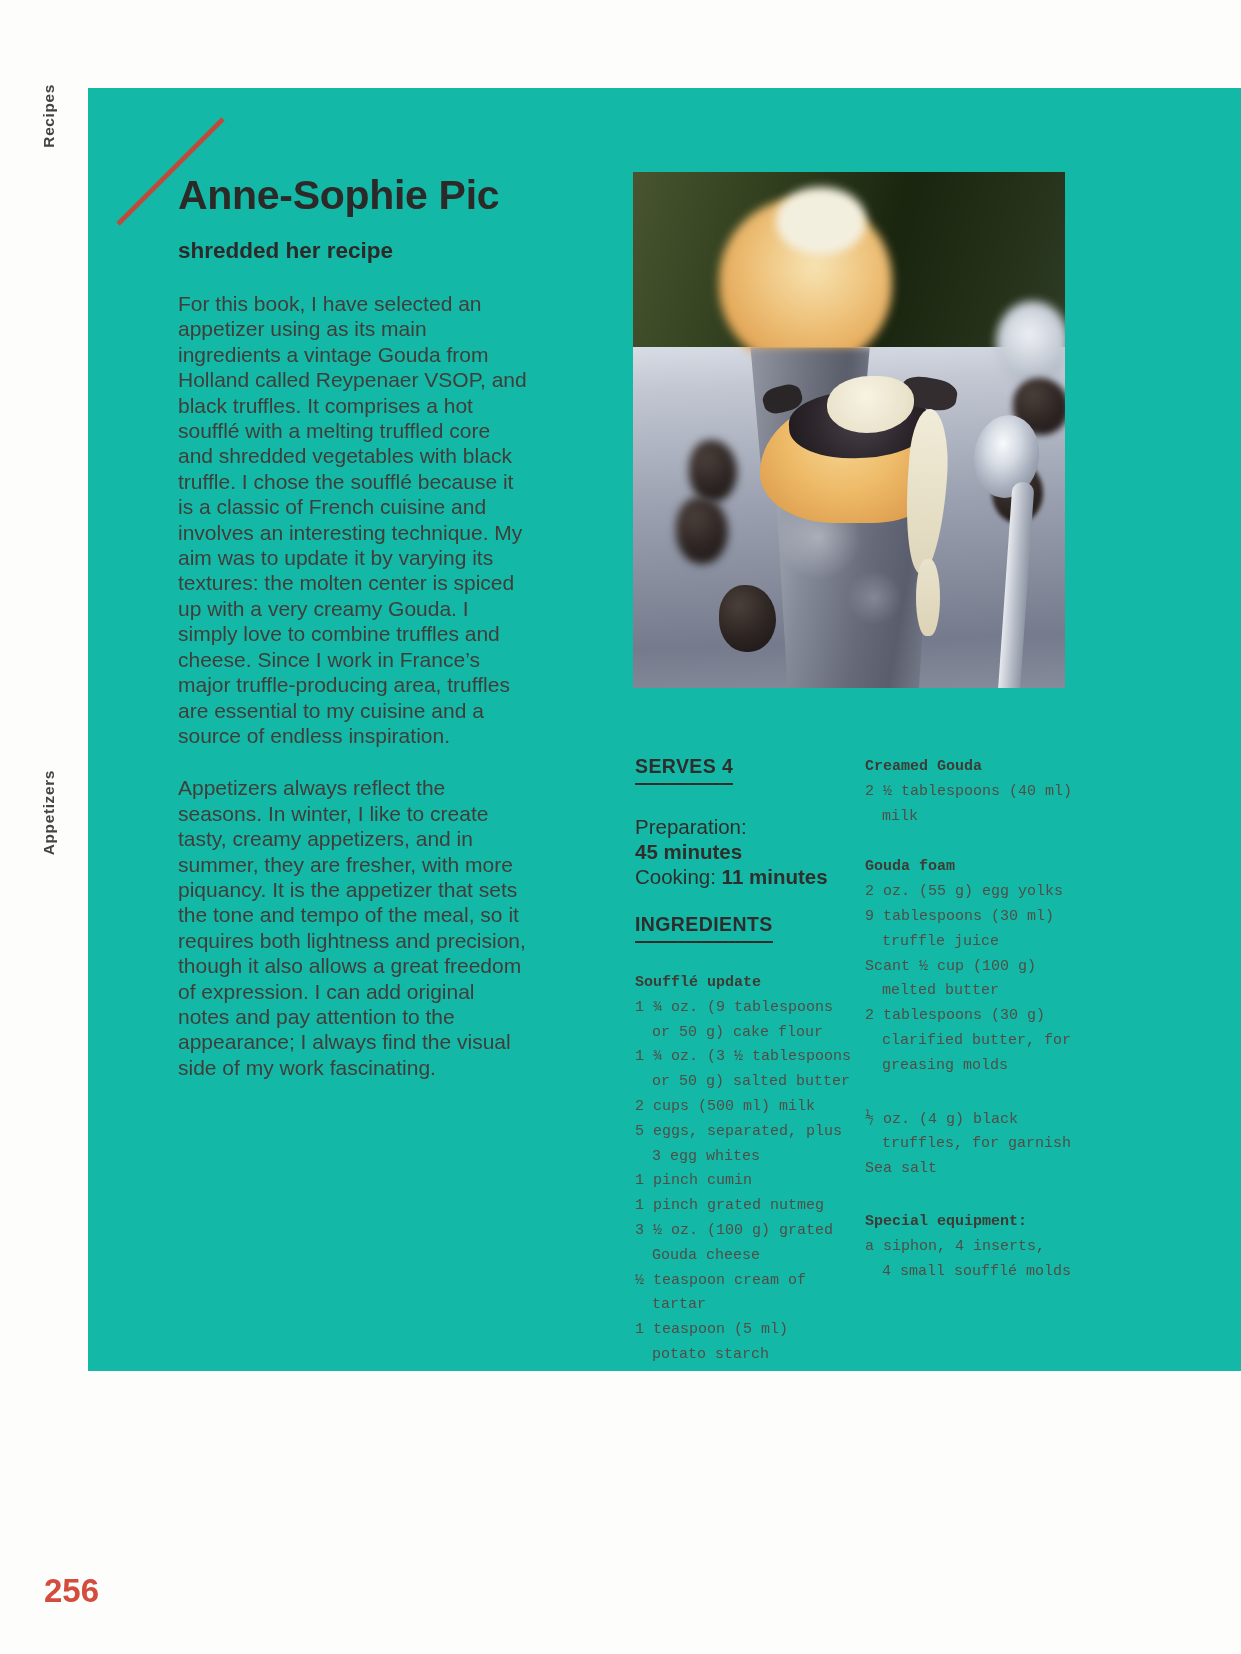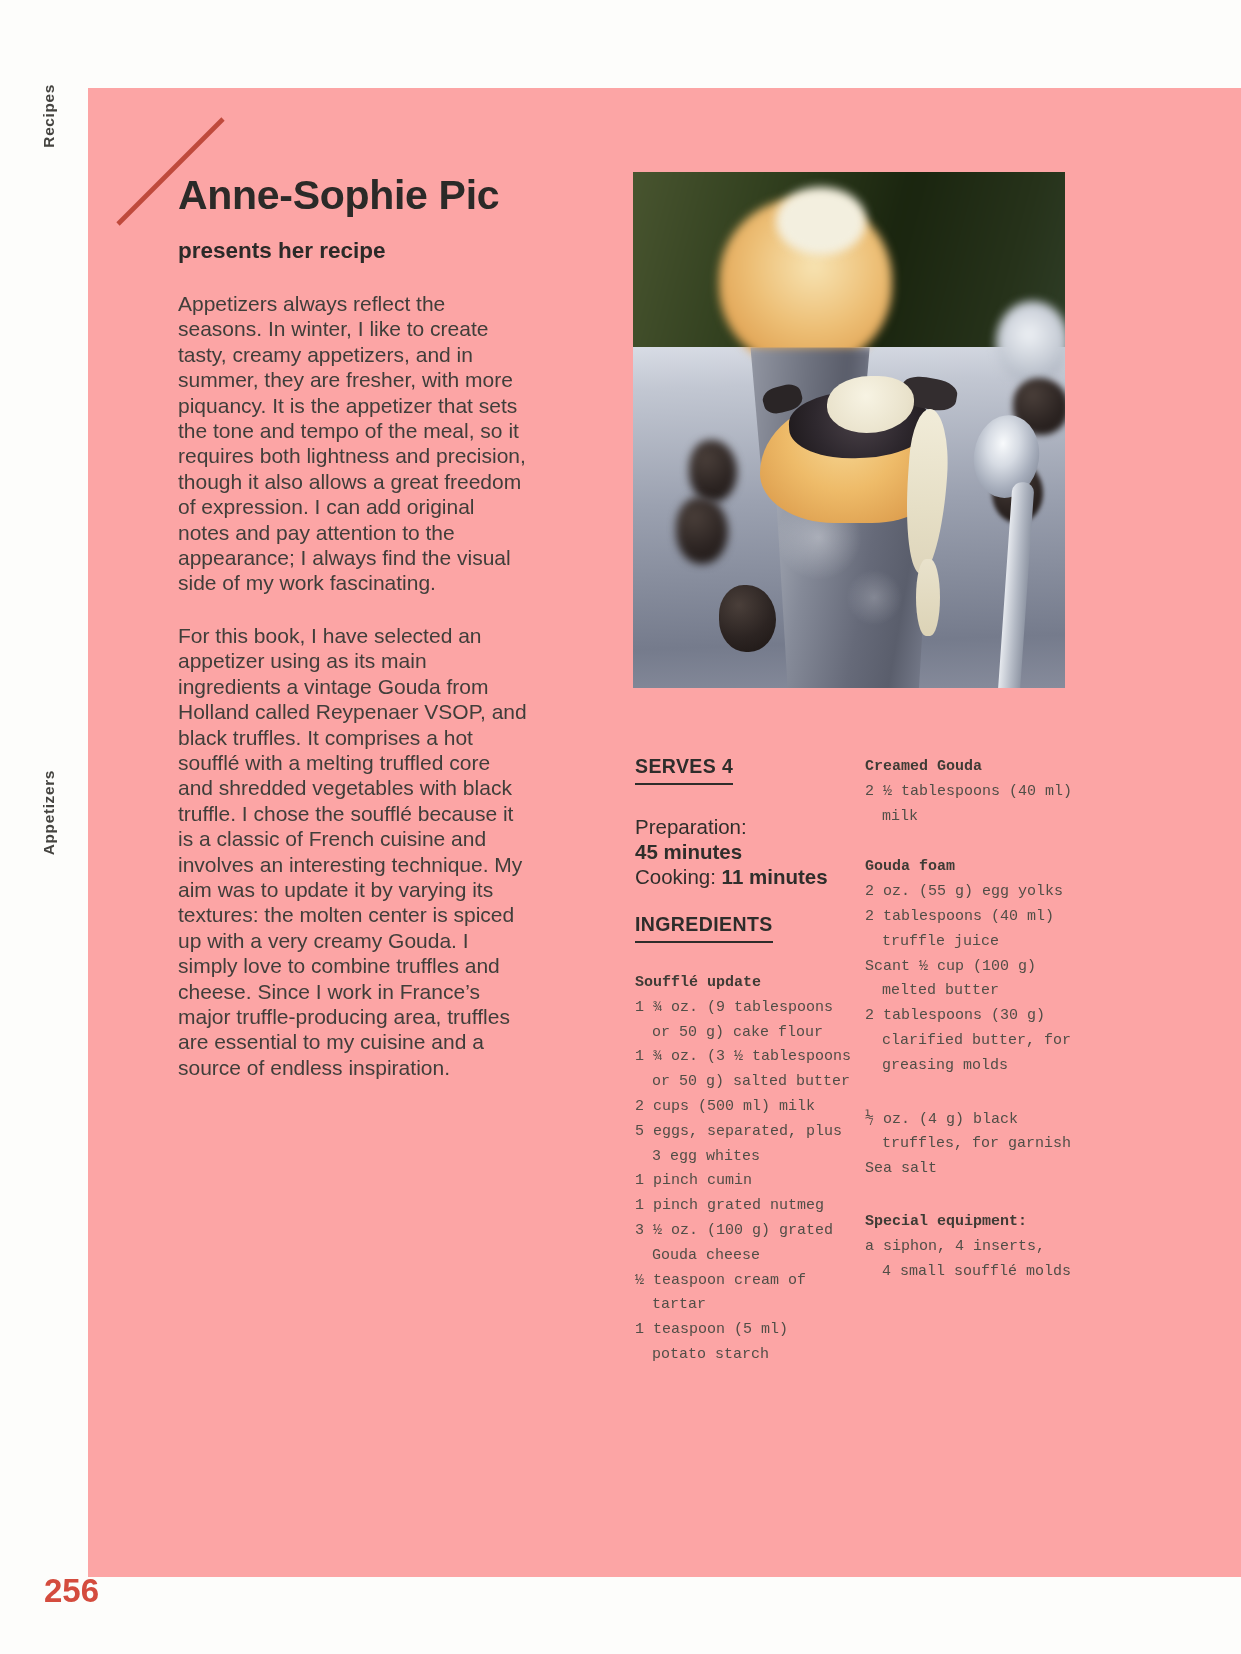--- a/index.html
+++ b/index.html
@@ -1,18 +1,18 @@
 <!DOCTYPE html>
 <html><head>
 <meta charset="utf-8">
 <style>
   html,body{margin:0;padding:0;background:#fdfdfb;}
   .page{position:relative;width:1241px;height:1654px;background:#fdfdfb;overflow:hidden;
         font-family:"Liberation Sans","DejaVu Sans",sans-serif;}
-  .panel{position:absolute;left:88px;top:88px;width:1153px;height:1489px;background:#fca5a5;}
+  .panel{position:absolute;left:88px;top:88px;width:1153px;height:1283px;background:#14b8a6;}
 
   
   .vlabel{position:absolute;left:40px;writing-mode:vertical-rl;transform:rotate(180deg);
           font-weight:bold;font-size:15.5px;letter-spacing:.6px;color:#454440;}
   .vlabel.recipes{top:84px;}
   .vlabel.appetizers{top:770px;}
 
   .page-number{position:absolute;left:44px;top:1572px;font-size:33px;font-weight:bold;color:#d44c3e;}
 
   
@@ -104,53 +104,53 @@
   <div class="vlabel appetizers">Appetizers</div>
   <div class="page-number">256</div>
 
   <div class="panel">
 
     <svg class="accent-line" width="130" height="130" viewBox="0 0 130 130">
       <line x1="12" y1="118" x2="117" y2="13" stroke="#bf4a3c" stroke-width="4.6"></line>
     </svg>
 
     <div class="title">Anne-Sophie Pic</div>
-    <div class="subtitle">presents her recipe</div>
+    <div class="subtitle">shredded her recipe</div>
 
     <div class="intro">
-      <p class="pre">Appetizers always reflect the
-seasons. In winter, I like to create
-tasty, creamy appetizers, and in
-summer, they are fresher, with more
-piquancy. It is the appetizer that sets
-the tone and tempo of the meal, so it
-requires both lightness and precision,
-though it also allows a great freedom
-of expression. I can add original
-notes and pay attention to the
-appearance; I always find the visual
-side of my work fascinating.</p>
       <p class="pre">For this book, I have selected an
 appetizer using as its main
 ingredients a vintage Gouda from
 Holland called Reypenaer VSOP, and
 black truffles. It comprises a hot
 soufflé with a melting truffled core
 and shredded vegetables with black
 truffle. I chose the soufflé because it
 is a classic of French cuisine and
 involves an interesting technique. My
 aim was to update it by varying its
 textures: the molten center is spiced
 up with a very creamy Gouda. I
 simply love to combine truffles and
 cheese. Since I work in France’s
 major truffle-producing area, truffles
 are essential to my cuisine and a
 source of endless inspiration.</p>
+      <p class="pre">Appetizers always reflect the
+seasons. In winter, I like to create
+tasty, creamy appetizers, and in
+summer, they are fresher, with more
+piquancy. It is the appetizer that sets
+the tone and tempo of the meal, so it
+requires both lightness and precision,
+though it also allows a great freedom
+of expression. I can add original
+notes and pay attention to the
+appearance; I always find the visual
+side of my work fascinating.</p>
     </div>
 
     <div class="photo">
       <div class="ph-green"></div>
       <div class="ph-table"></div>
       <div class="back-dome"></div>
       <div class="back-foam"></div>
       <div class="back-cup"></div>
       <div class="spoon-bowl-back"></div>
       <div class="truffle tr-r1"></div>
@@ -204,21 +204,21 @@
 
     <div class="col col-right serif">
       <div>
         <div class="ing-title">Creamed Gouda</div>
         <div class="ing-item">2 ½ tablespoons (40 ml)
 milk</div>
       </div>
       <div class="foam-block">
         <div class="ing-title">Gouda foam</div>
         <div class="ing-item">2 oz. (55 g) egg yolks</div>
-        <div class="ing-item">2 tablespoons (40 ml)
+        <div class="ing-item">9 tablespoons (30 ml)
 truffle juice</div>
         <div class="ing-item">Scant ½ cup (100 g)
 melted butter</div>
         <div class="ing-item">2 tablespoons (30 g)
 clarified butter, for
 greasing molds</div>
       </div>
       <div class="garnish-block">
         <div class="ing-item">⅐ oz. (4 g) black
 truffles, for garnish</div>

